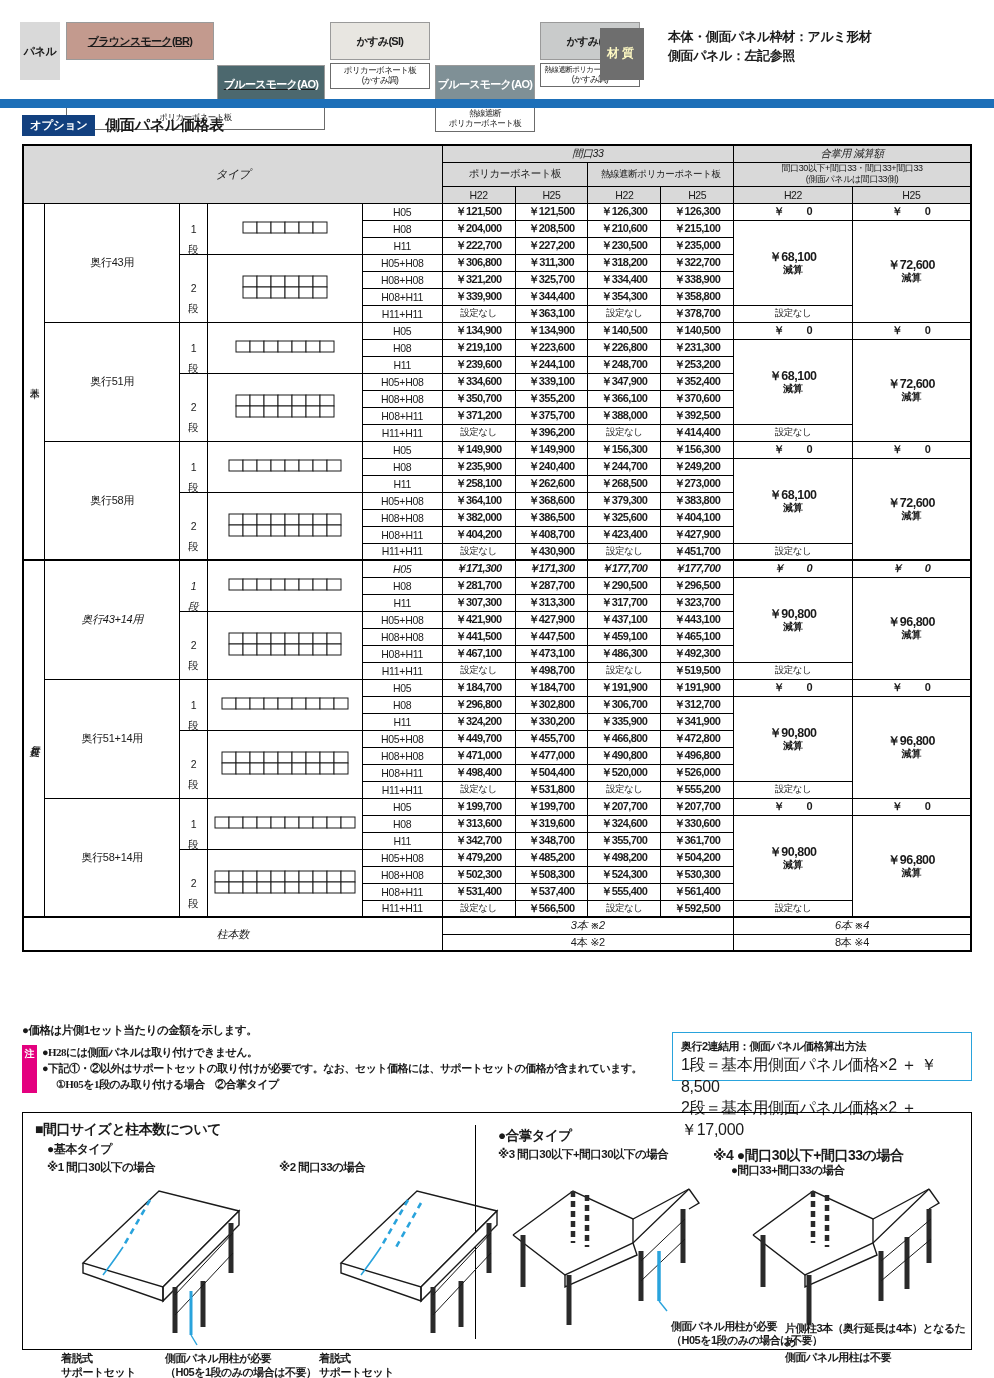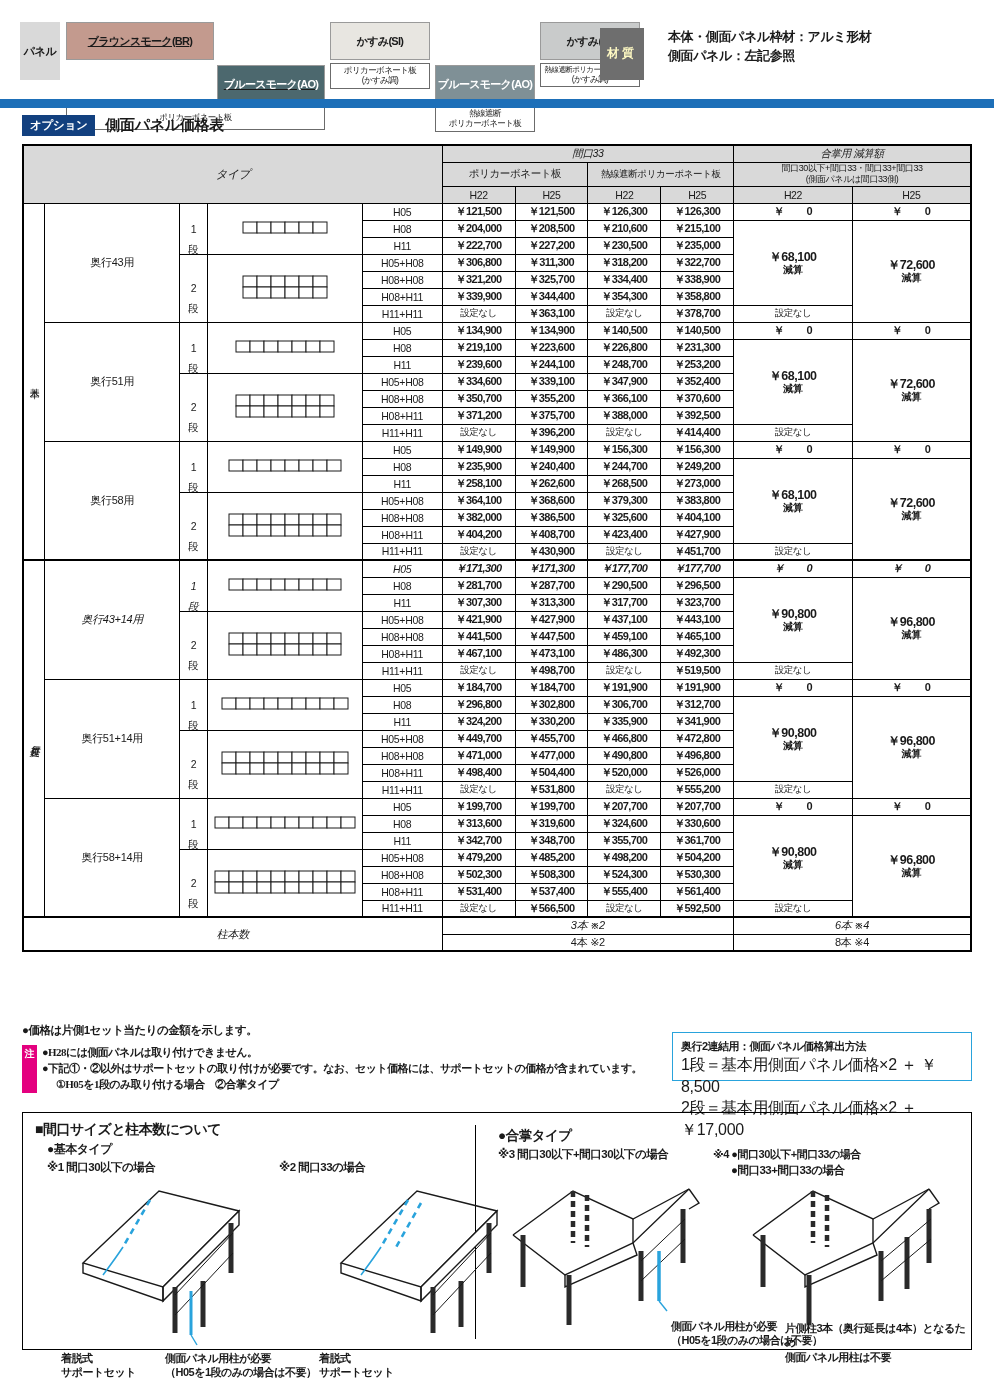--- a/index.html
+++ b/index.html
@@ -920,21 +920,21 @@
       <line x1="124" y1="140" x2="182" y2="78"></line>
     </g>
   </svg>
   <div class="dg-cap b" style="left:296px;top:238px;">
     <div>着脱式</div>
     <div>サポートセット</div>
   </div>
 
   <div class="dg-sub" style="left:475px;top:14px;font-size:13.5px;">●合掌タイプ</div>
   <div class="dg-sub" style="left:475px;top:34px;font-size:11.5px;">※3 間口30以下+間口30以下の場合</div>
-  <div class="dg-sub" style="left:690px;top:34px;font-size:11px;">※4 ●間口30以下+間口33の場合</div>
+  <div class="dg-sub" style="left:690px;top:34px;font-size:14px;">※4 ●間口30以下+間口33の場合</div>
   <div class="dg-sub" style="left:708px;top:50px;font-size:11.5px;">●間口33+間口33の場合</div>
 
   <svg class="scene" style="left:480px;top:66px;" width="220" height="140" viewBox="0 0 220 140">
     <g fill="none" stroke="#1a1a1a" stroke-width="1.4">
       <path d="M10 56 L70 12 L130 40 L186 10"></path>
       <path d="M10 56 L62 96 L130 64 L186 10"></path>
       <path d="M130 40 L130 64"></path>
       <path d="M62 96 L62 108 L134 76 L130 64"></path>
       <path d="M186 10 L196 24 L186 30"></path>
     </g>

